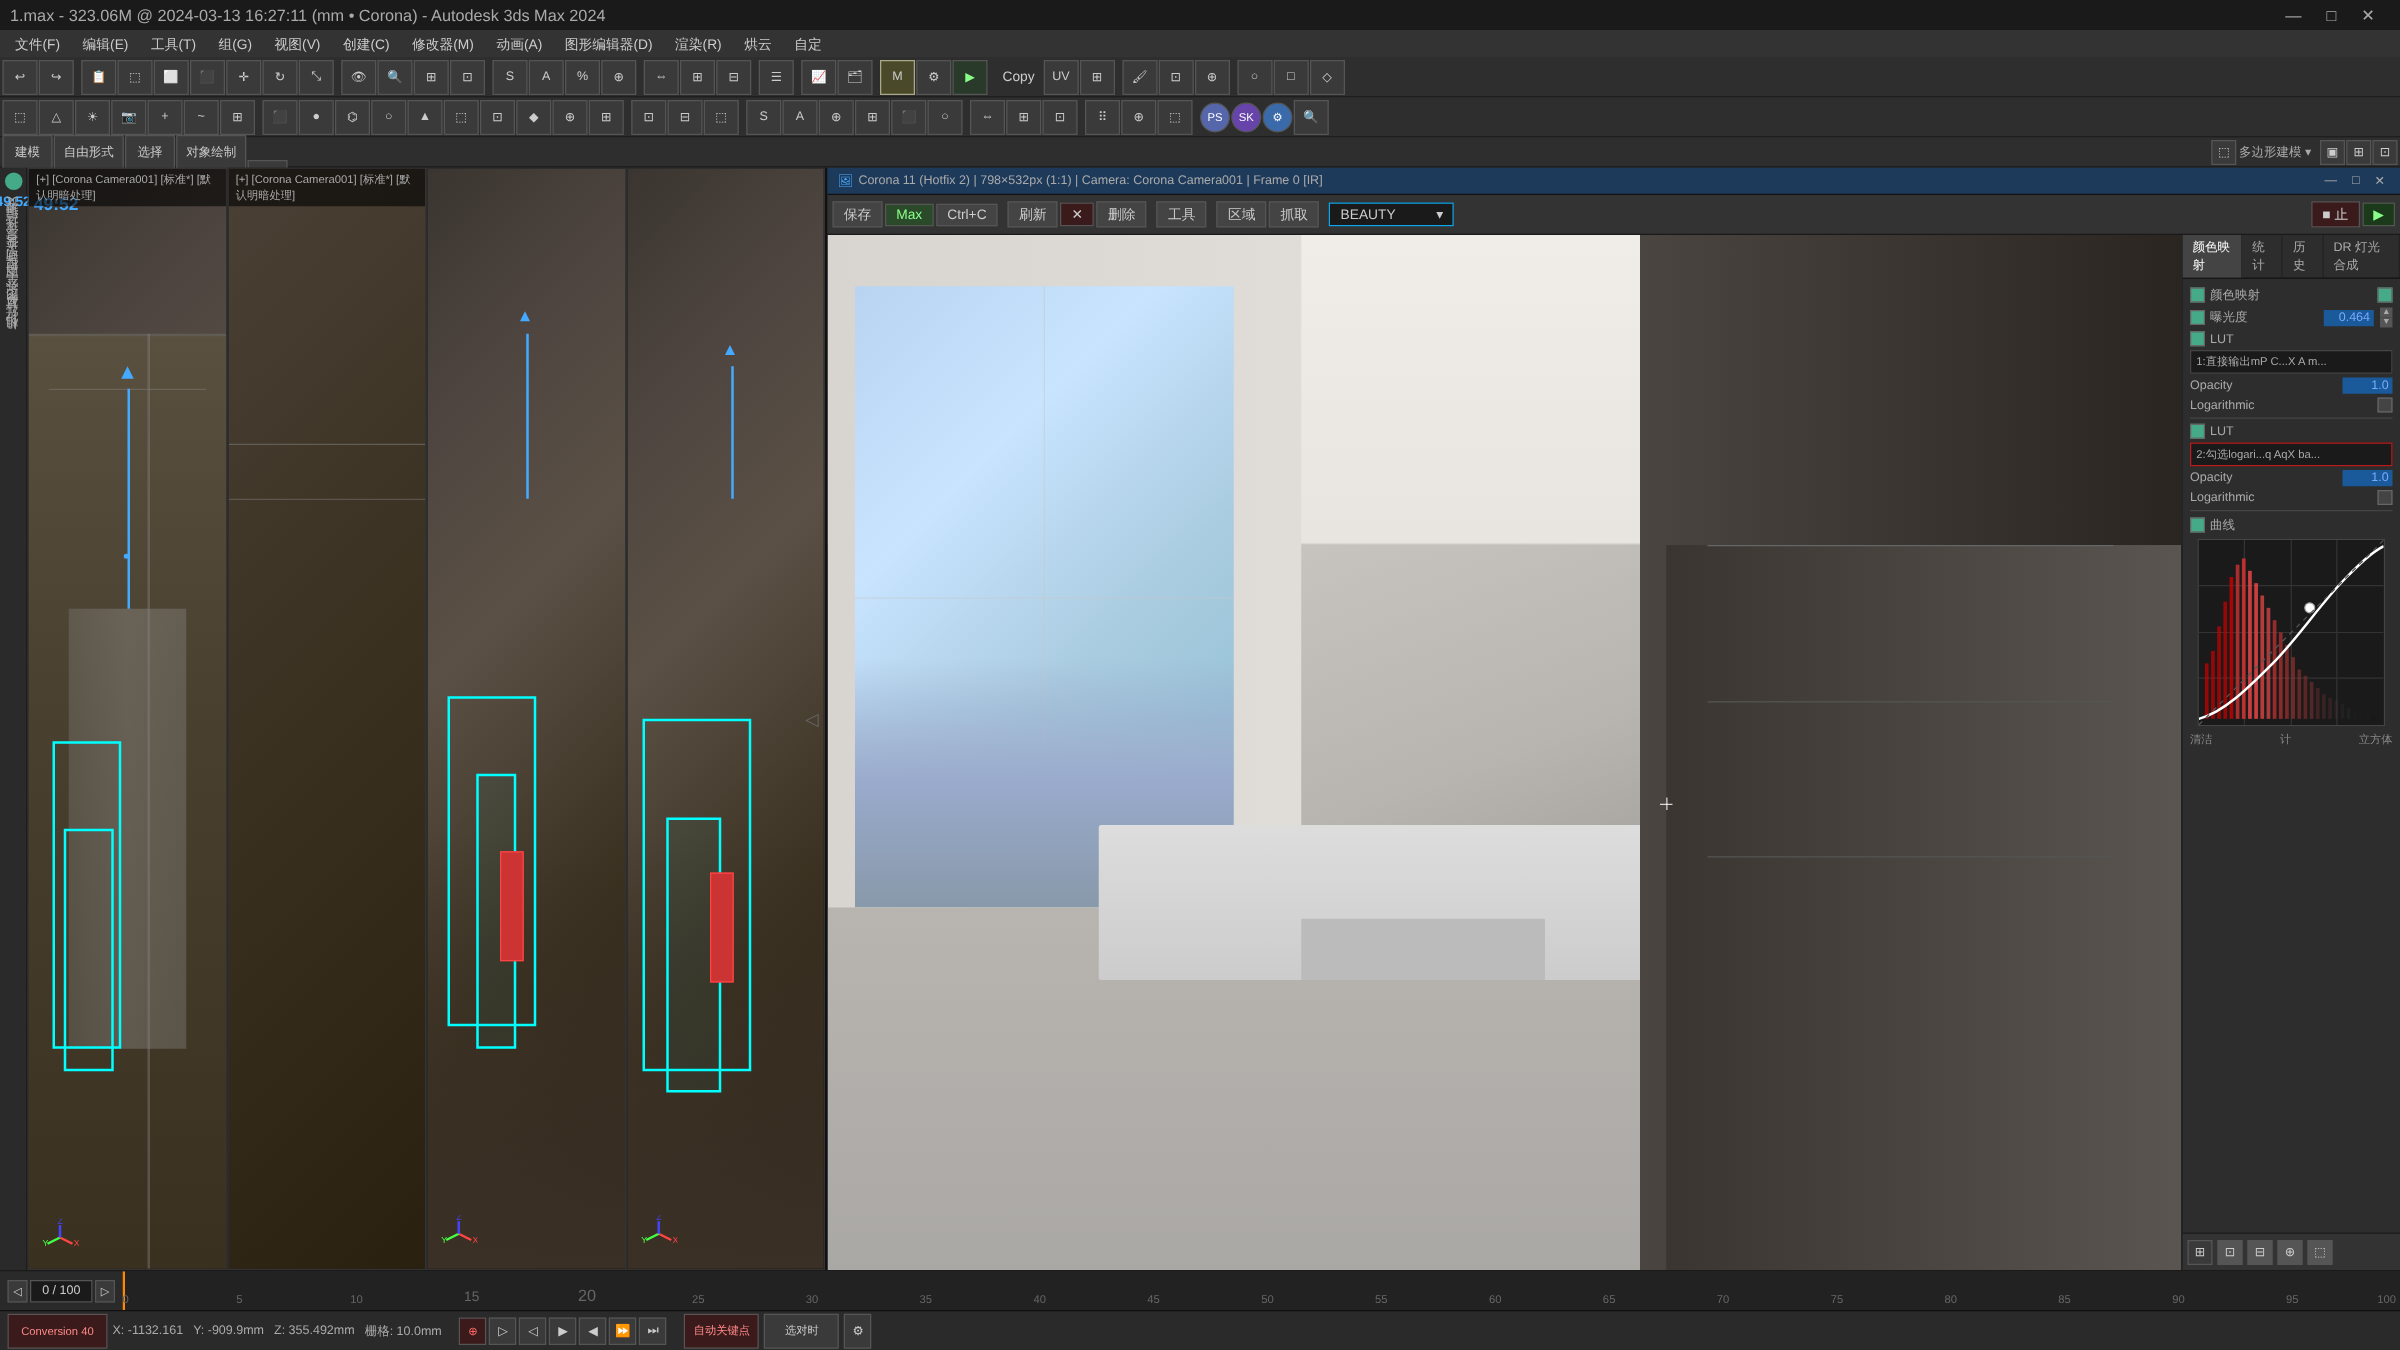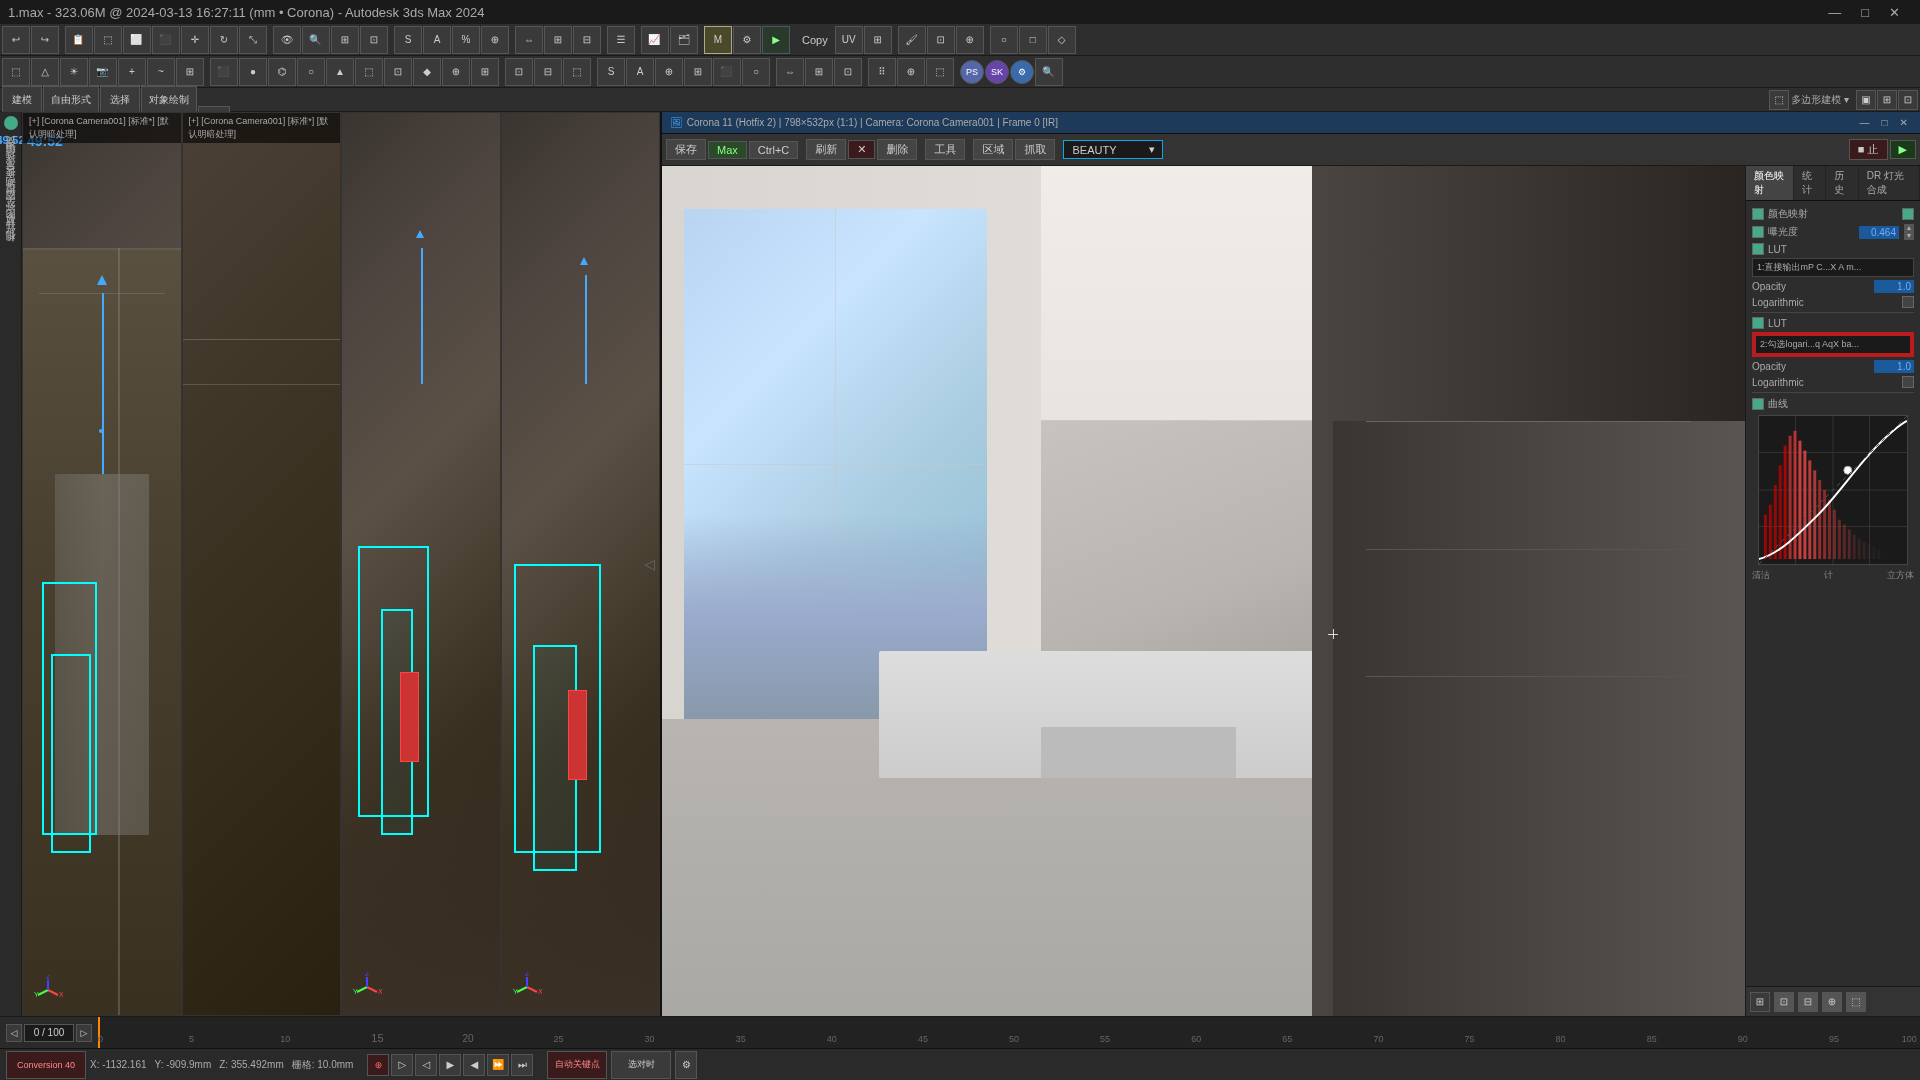--- a/index.html
+++ b/index.html
@@ -66,20 +66,34 @@
 
   <div id="title-bar">
     <span>1.max - 323.06M @ 2024-03-13 16:27:11  (mm • Corona) - Autodesk 3ds Max 2024</span>
     <div style="margin-left:auto; display:flex; gap:4px;">
       <span style="cursor:pointer; padding:0 4px;">—</span>
       <span style="cursor:pointer; padding:0 4px;">□</span>
       <span style="cursor:pointer; padding:0 4px;">✕</span>
     </div>
   </div>
 
+  <div id="menu-bar">
+    <span class="menu-item">文件(F)</span>
+    <span class="menu-item">编辑(E)</span>
+    <span class="menu-item">工具(T)</span>
+    <span class="menu-item">组(G)</span>
+    <span class="menu-item">视图(V)</span>
+    <span class="menu-item">创建(C)</span>
+    <span class="menu-item">修改器(M)</span>
+    <span class="menu-item">动画(A)</span>
+    <span class="menu-item">图形编辑器(D)</span>
+    <span class="menu-item">渲染(R)</span>
+    <span class="menu-item">烘云</span>
+    <span class="menu-item">自定</span>
+  </div>
 
   <div class="toolbar-row">
     <div class="tb-btn">↩</div>
     <div class="tb-btn">↪</div>
     <div class="tb-separator"></div>
     <div class="tb-btn">📋</div>
     <div class="tb-btn">⬚</div>
     <div class="tb-btn">⬜</div>
     <div class="tb-btn">⬛</div>
     <div class="tb-btn">✛</div>
@@ -437,21 +451,21 @@
               <span class="ctrl-label">Logarithmic</span>
               <div class="ctrl-check"></div>
             </div>
 
             <div style="height:1px; background:#444; margin:4px 0;"></div>
 
             <div class="ctrl-row">
               <div class="ctrl-check checked"></div>
               <span class="ctrl-label">LUT</span>
             </div>
-            <div style="margin-bottom:3px; background:#1a1a1a; border:4px solid #b91c1c; padding:2px 4px; font-size:9px; color:#aaa; overflow:hidden; text-overflow:ellipsis; white-space:nowrap;">2:勾选logari...q AqX ba...</div>
+            <div style="margin-bottom:3px; background:#1a1a1a; border:1px solid #b91c1c; padding:2px 4px; font-size:9px; color:#aaa; overflow:hidden; text-overflow:ellipsis; white-space:nowrap;">2:勾选logari...q AqX ba...</div>
             <div class="ctrl-row">
               <span class="ctrl-label">Opacity</span>
               <input class="num-input" type="text" value="1.0" style="">
             </div>
             <div class="ctrl-row">
               <span class="ctrl-label">Logarithmic</span>
               <div class="ctrl-check"></div>
             </div>
 
             <div style="height:1px; background:#444; margin:4px 0;"></div>
@@ -540,21 +554,21 @@
     <div id="timeline-track" style="flex:1; height:100%; background:#222; position:relative; overflow:hidden; cursor:pointer;">
 
       <div style="position:absolute; left:0; top:0; bottom:0; width:2px; background:#f80;"></div>
 
       <div style="position:absolute; bottom:0; left:0; right:0; height:100%; display:flex; align-items:flex-end; padding-bottom:2px;">
         <div style="position:relative; width:100%; height:100%;">
           <span style="position:absolute; left:0%; font-size:9px; color:#666; bottom:2px;">0</span>
           <span style="position:absolute; left:5%; font-size:9px; color:#666; bottom:2px;">5</span>
           <span style="position:absolute; left:10%; font-size:9px; color:#666; bottom:2px;">10</span>
           <span style="position:absolute; left:15%; font-size:11px; color:#666; bottom:2px;">15</span>
-          <span style="position:absolute; left:20%; font-size:10px; color:#666; bottom:2px;">20</span>
+          <span style="position:absolute; left:20%; font-size:13px; color:#666; bottom:2px;">20</span>
           <span style="position:absolute; left:25%; font-size:9px; color:#666; bottom:2px;">25</span>
           <span style="position:absolute; left:30%; font-size:9px; color:#666; bottom:2px;">30</span>
           <span style="position:absolute; left:35%; font-size:9px; color:#666; bottom:2px;">35</span>
           <span style="position:absolute; left:40%; font-size:9px; color:#666; bottom:2px;">40</span>
           <span style="position:absolute; left:45%; font-size:9px; color:#666; bottom:2px;">45</span>
           <span style="position:absolute; left:50%; font-size:9px; color:#666; bottom:2px;">50</span>
           <span style="position:absolute; left:55%; font-size:9px; color:#666; bottom:2px;">55</span>
           <span style="position:absolute; left:60%; font-size:9px; color:#666; bottom:2px;">60</span>
           <span style="position:absolute; left:65%; font-size:9px; color:#666; bottom:2px;">65</span>
           <span style="position:absolute; left:70%; font-size:9px; color:#666; bottom:2px;">70</span>

